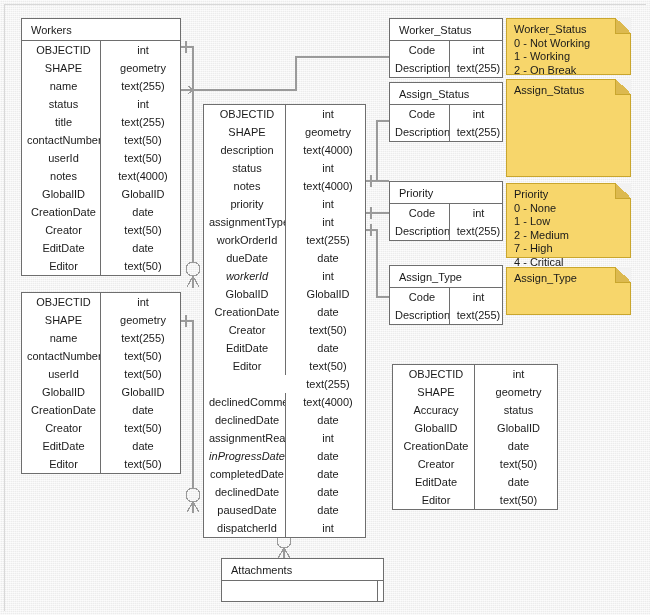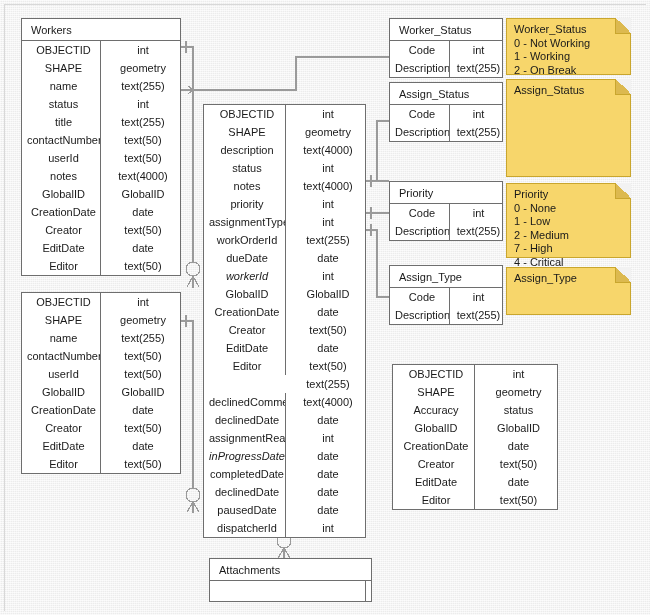--- a/index.html
+++ b/index.html
@@ -384,21 +384,21 @@
         <div class="fname" style="width: 82px;">EditDate</div>
         <div class="ftype">date</div>
       </div>
       <div class="erow">
         <div class="fname" style="width: 82px;">Editor</div>
         <div class="ftype">text(50)</div>
       </div>
     </div>
 </div>
 
-<div class="entity empty-body" style="left:209px;top:558px;width:163px;">
+<div class="entity empty-body" style="left:221px;top:558px;width:163px;">
   <div class="ehead">Attachments</div>
   <div class="erows">
       <div class="erow">
         <div class="fname" style="width: 163px;"></div>
         <div class="ftype"></div>
       </div>
     </div>
 </div>
 
 <div class="note" style="left:506px;top:18px;width:125px;height:57px;">

